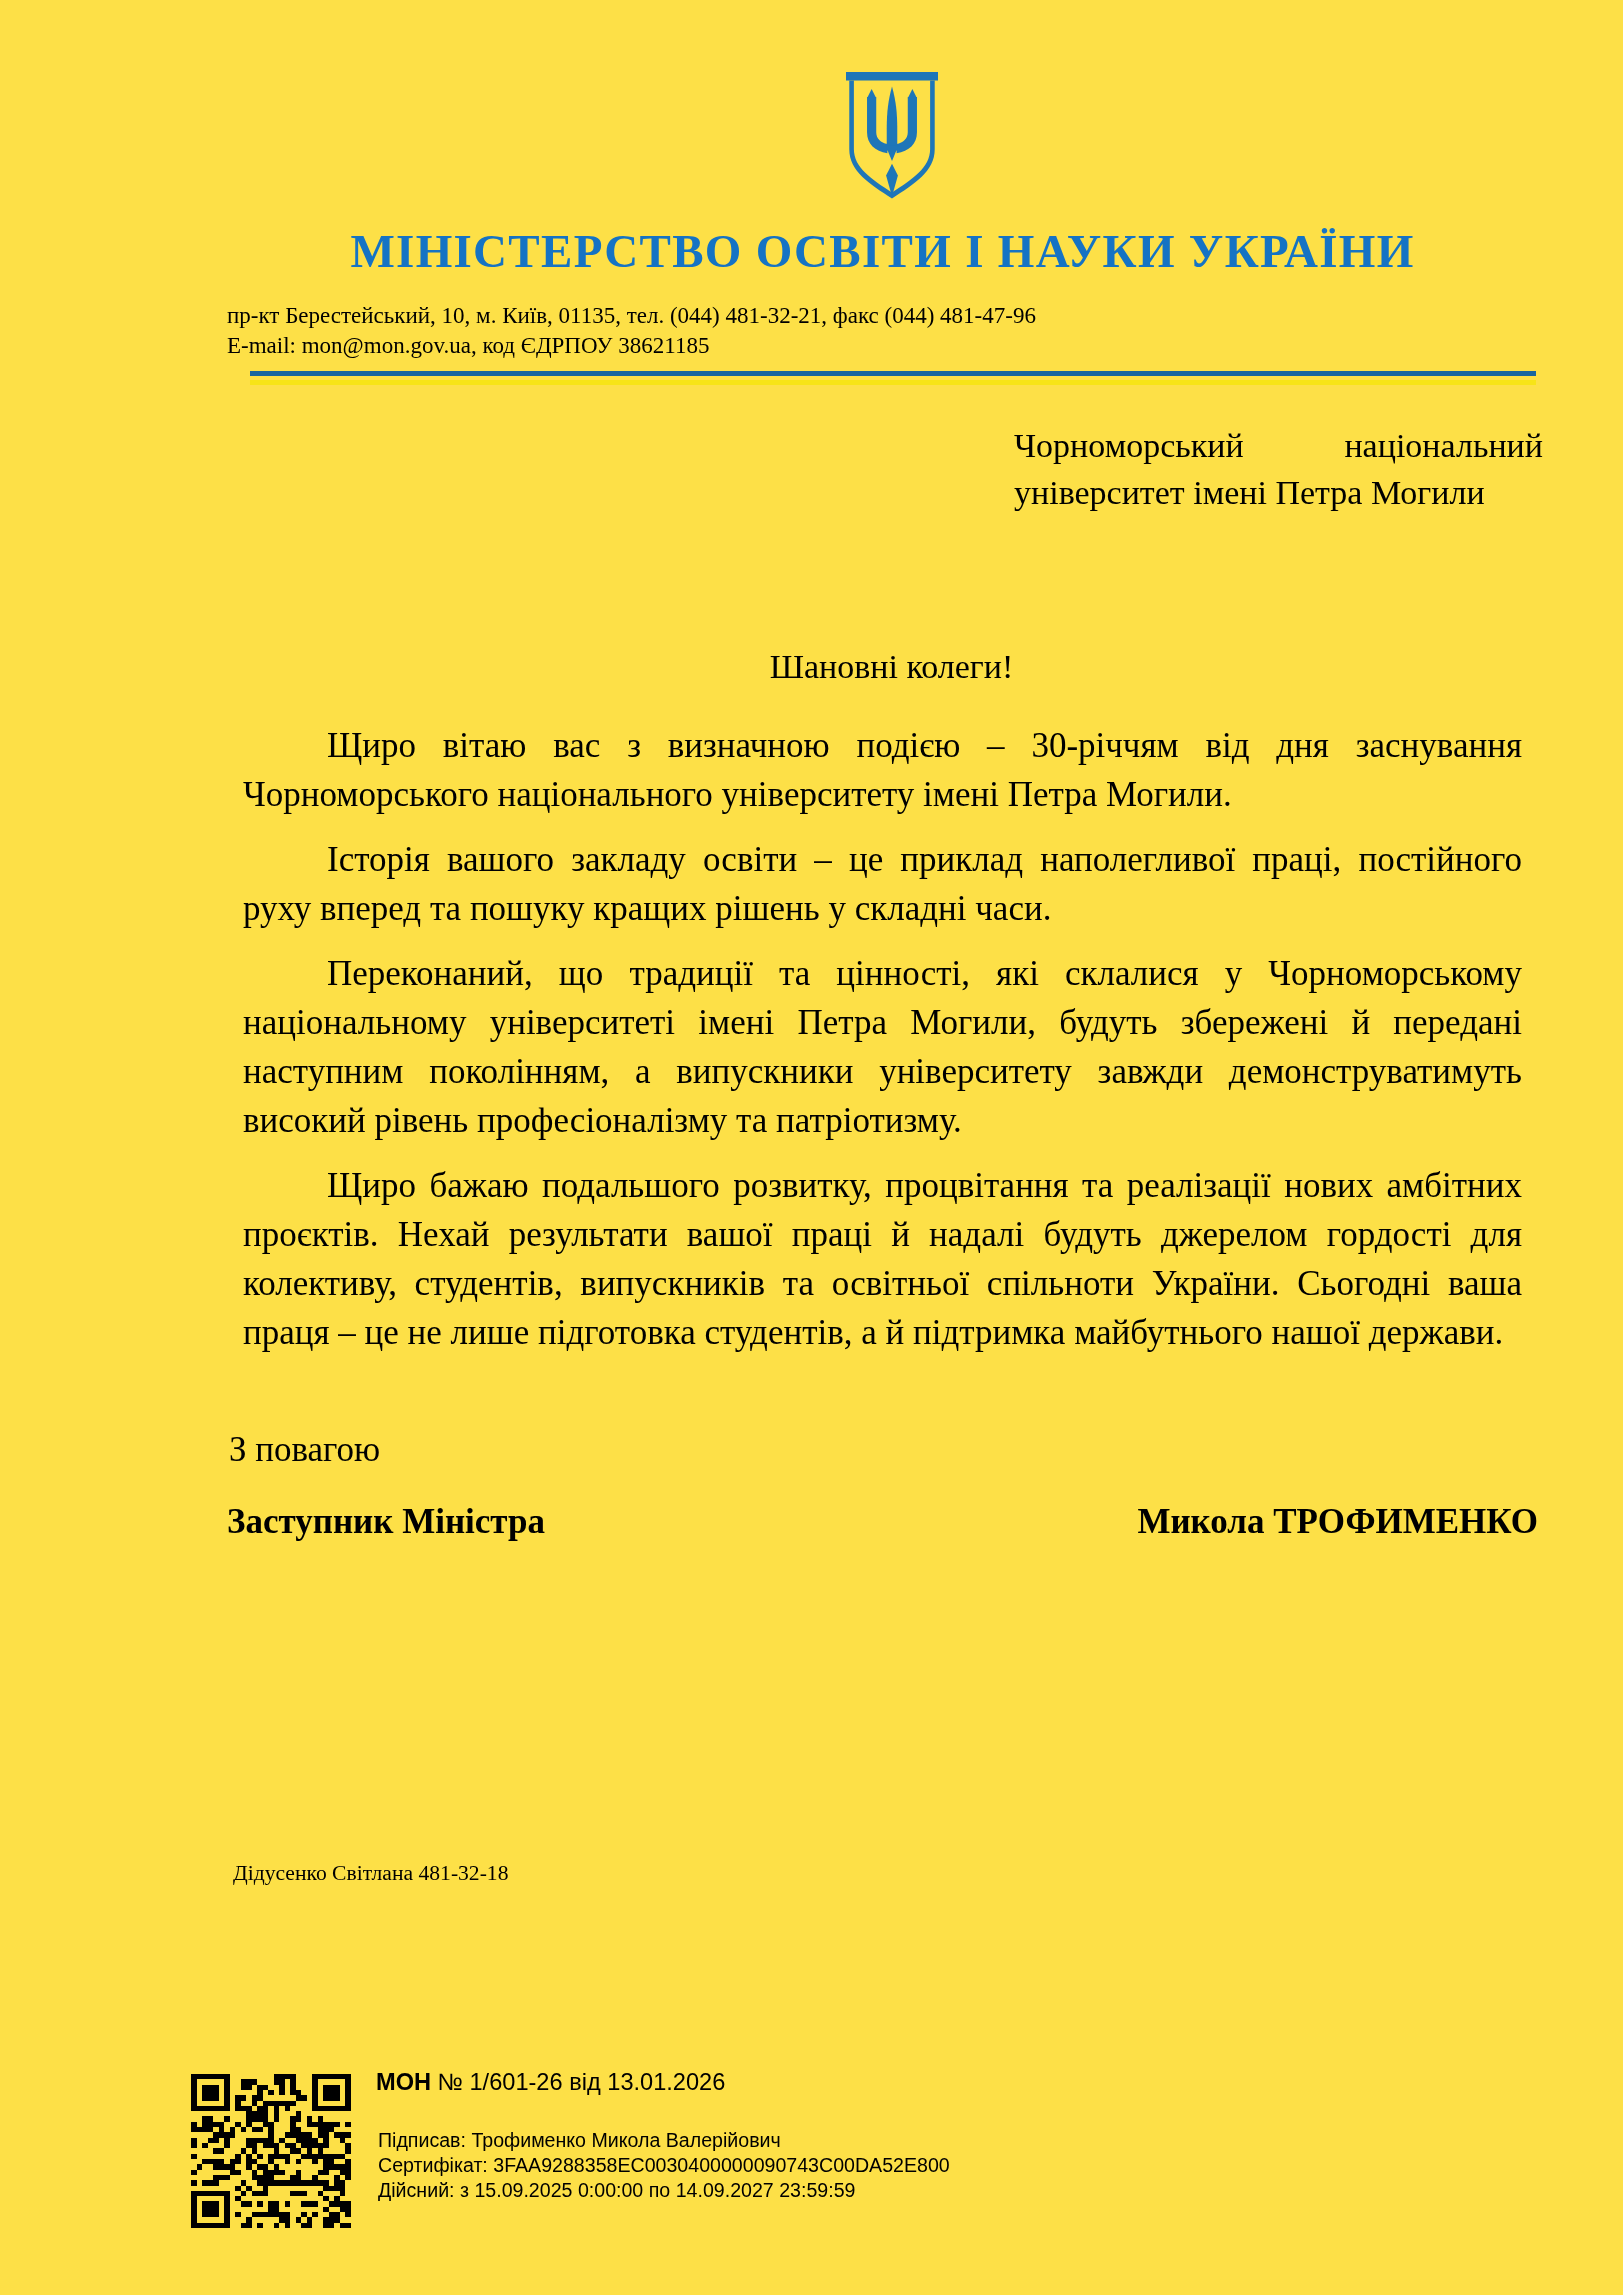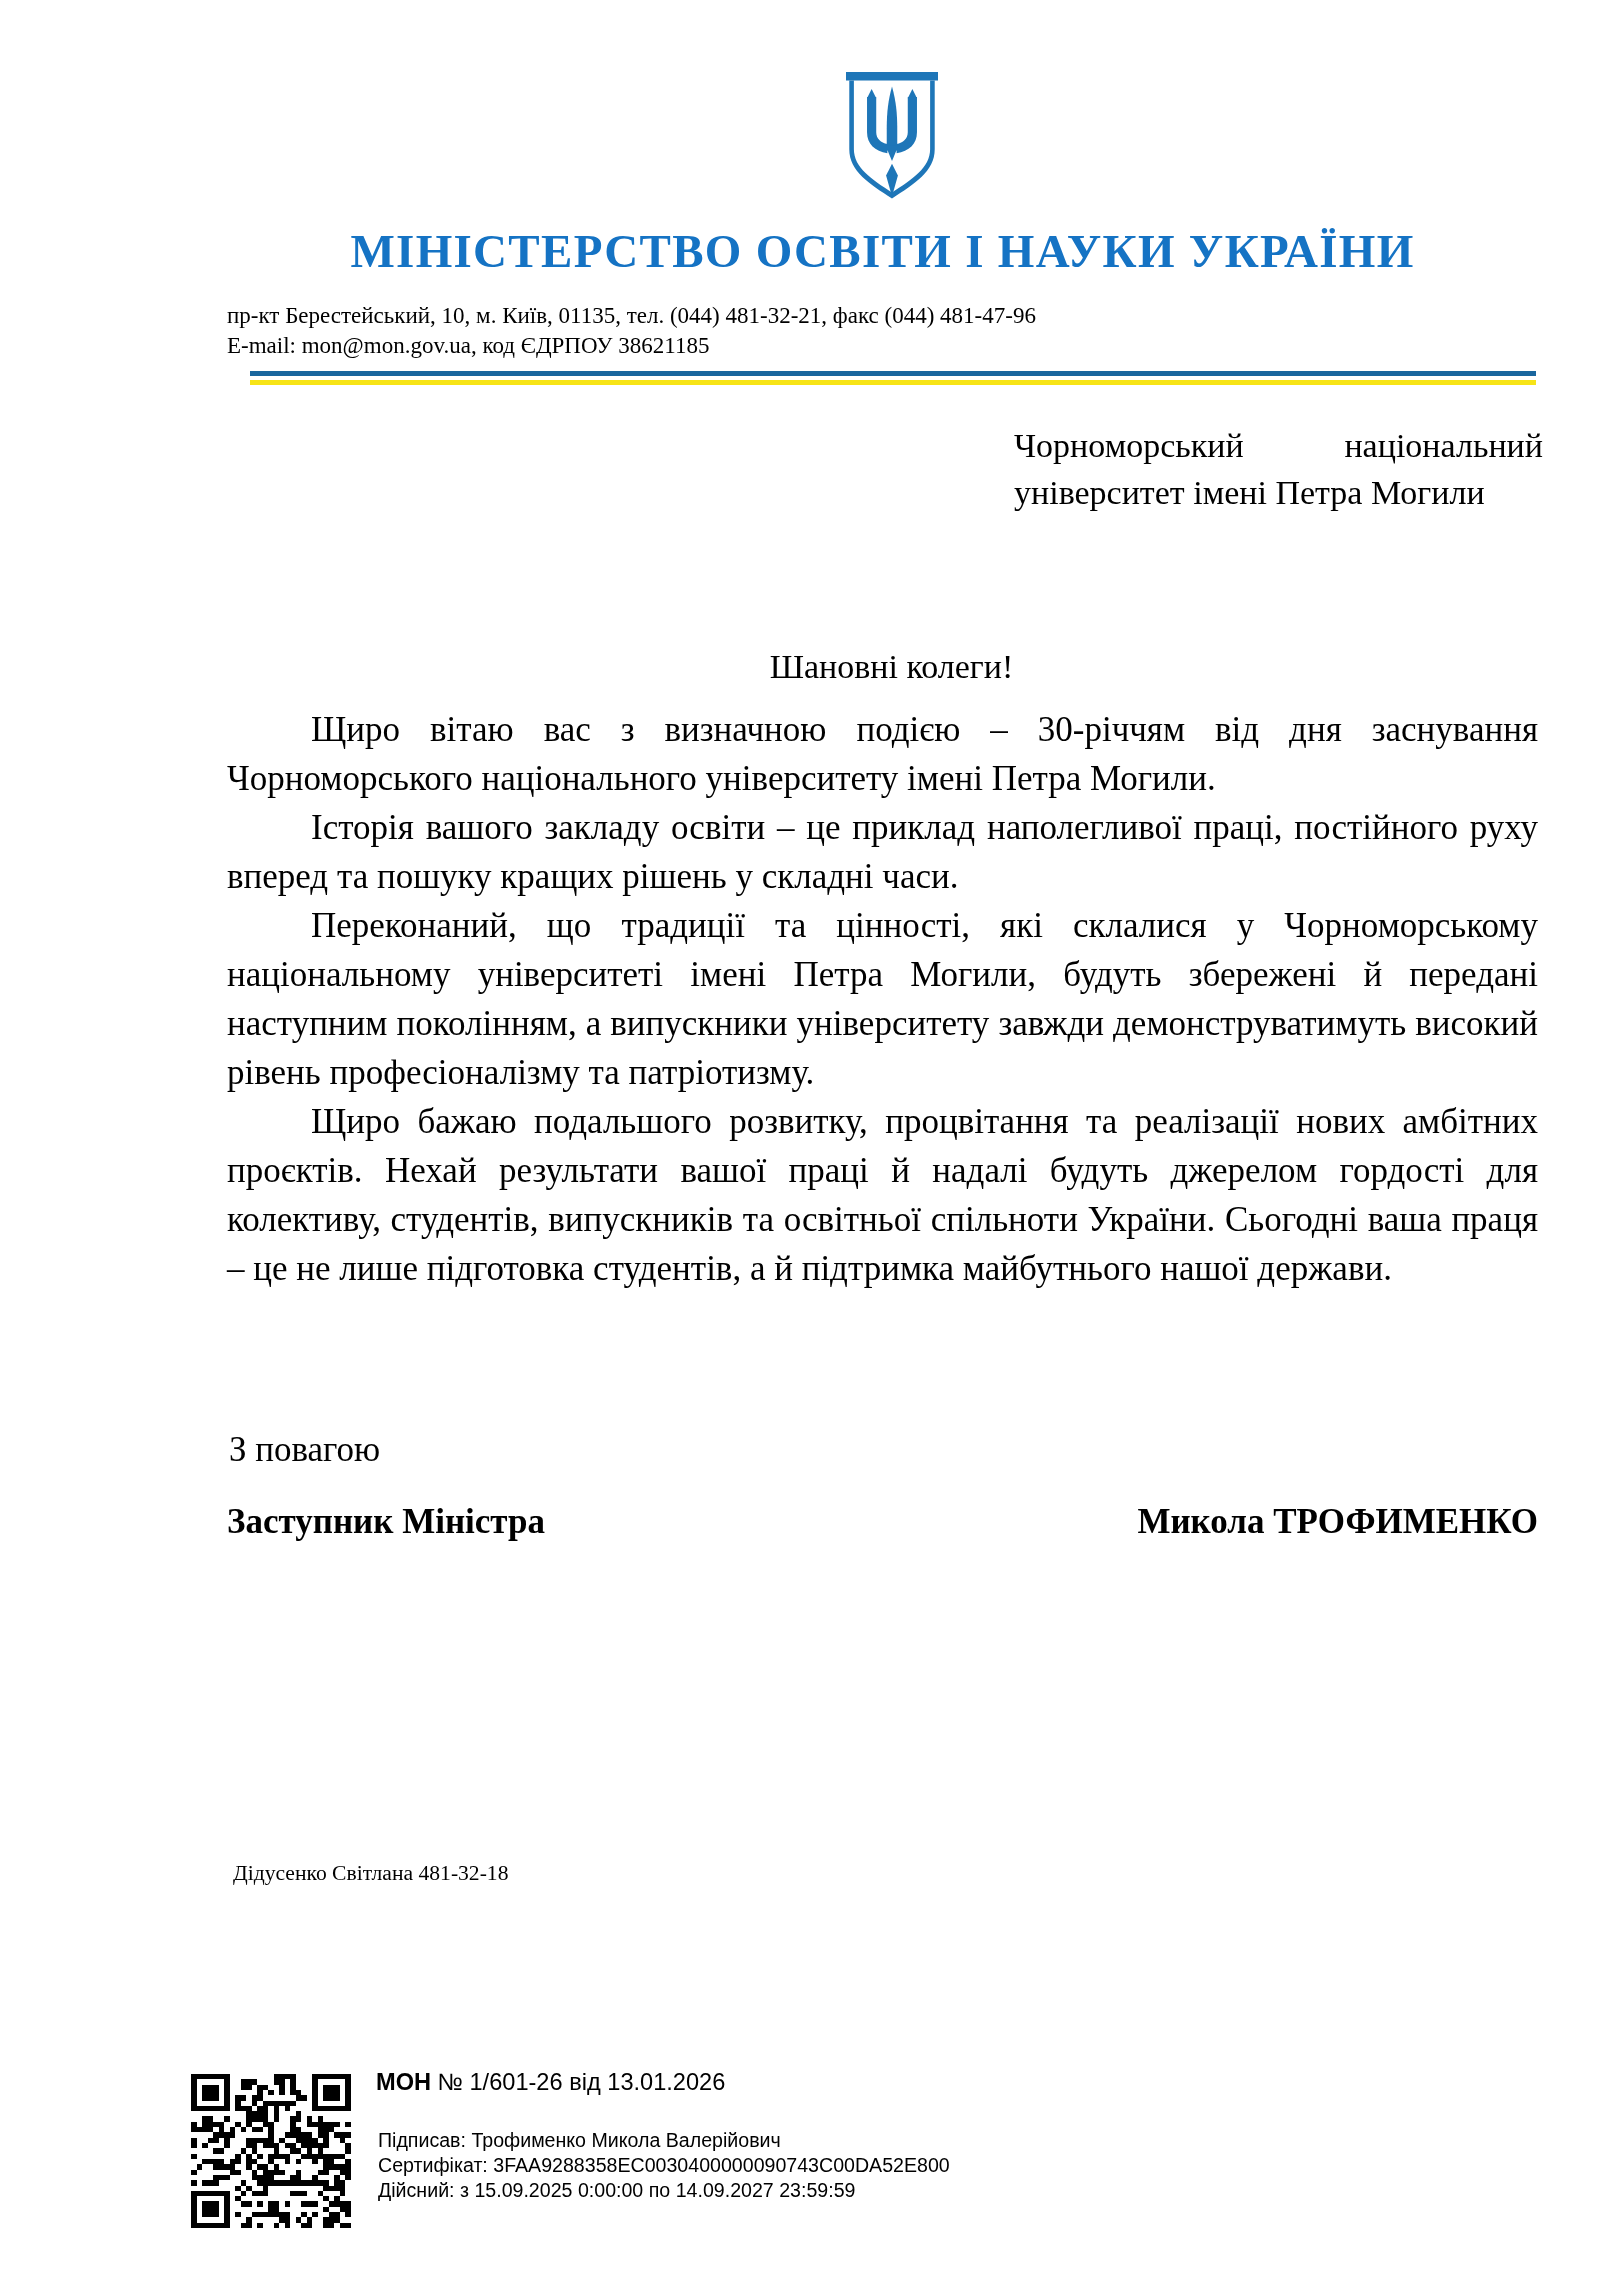--- a/index.html
+++ b/index.html
@@ -1,21 +1,21 @@
 <!DOCTYPE html>
 <html style="font-size:10.5px"><head>
 <meta charset="utf-8">
 <style>
   html,body{margin:0;padding:0;background:#e8e8e8;}
   *{box-sizing:border-box;}
   .page{
     position:relative;
     width:1623px;height:2295px;
     margin:0 auto;
-    background:#ffffff;
+    background:#fde047;
     font-family:"Liberation Serif", serif;
     color:#000;
     overflow:hidden;
   }
   
   .emblem{position:absolute;left:846px;top:72px;width:92px;height:129px;}
   .ministry-title{
     position:absolute;left:227px;top:228px;width:1311px;
     text-align:center;
     font-size:47px;font-weight:bold;letter-spacing:1.3px;
@@ -38,21 +38,21 @@
   }
   
   .salutation{
     position:absolute;left:236px;top:648px;width:1311px;
     text-align:center;font-size:34px;line-height:1.1;
   }
   .body-text{
     position:absolute;left:227px;top:705px;width:1311px;
     font-size:35px;line-height:49px;text-align:justify;
   }
-  .body-text p{margin:0;text-indent:84px;}
+  .body-text p{margin:16px;text-indent:84px;}
   .closing{
     position:absolute;left:229px;top:1430px;
     font-size:35px;line-height:1.15;
   }
   .sign-row{
     position:absolute;left:227px;top:1502px;width:1311px;
     display:flex;justify-content:space-between;
     font-size:35px;font-weight:bold;line-height:1.15;white-space:nowrap;
   }
   .executor{

